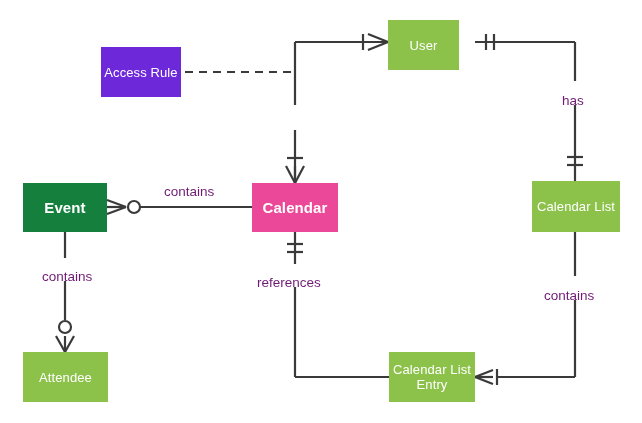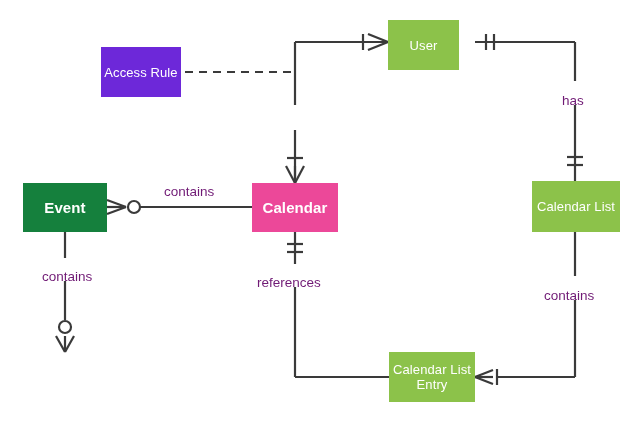--- a/index.html
+++ b/index.html
@@ -147,20 +147,23 @@
 
   <div class="entity-box" style="left:532px; top:181px; width:88px; height:51px; background:#8CC24A;">
     <span class="entity-label">Calendar List</span>
   </div>
 
   <div class="entity-box" style="left:389px; top:352px; width:86px; height:50px; background:#8CC24A;">
     <span class="entity-label">Calendar List
 Entry</span>
   </div>
 
+  <div class="entity-box" style="left:23px; top:352px; width:85px; height:50px; background:#8CC24A;">
+    <span class="entity-label">Attendee</span>
+  </div>
 
 
   <div class="edge-label" style="left:164px; top:184px;">contains</div>
 
   <div class="edge-label" style="left:42px; top:269px;">contains</div>
 
   <div class="edge-label" style="left:257px; top:275px;">references</div>
 
   <div class="edge-label" style="left:562px; top:93px;">has</div>
 

